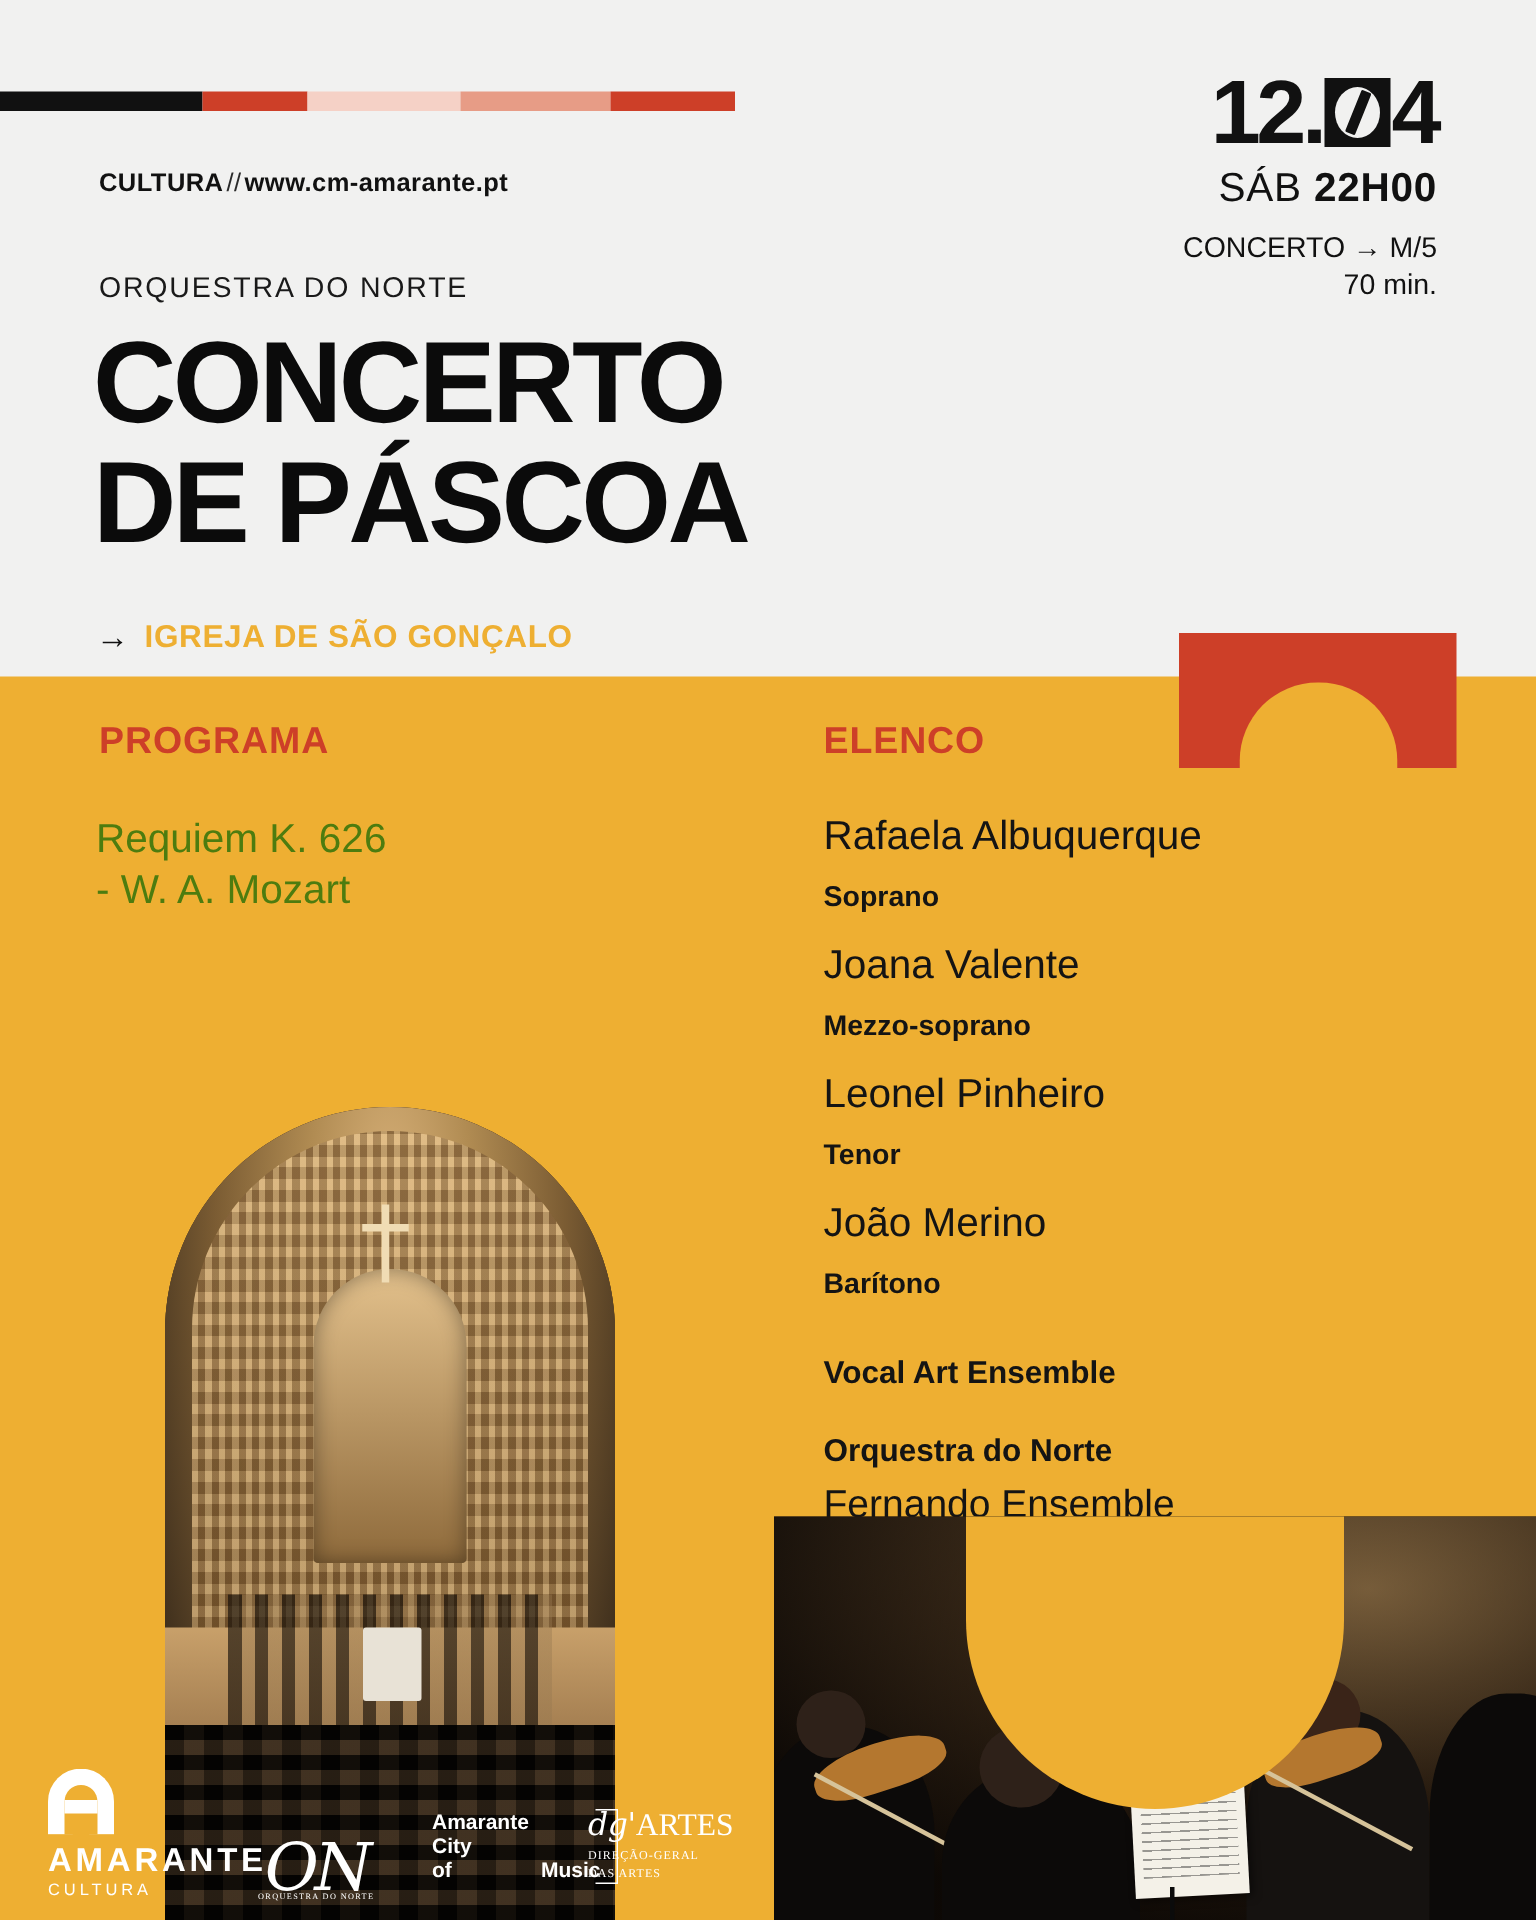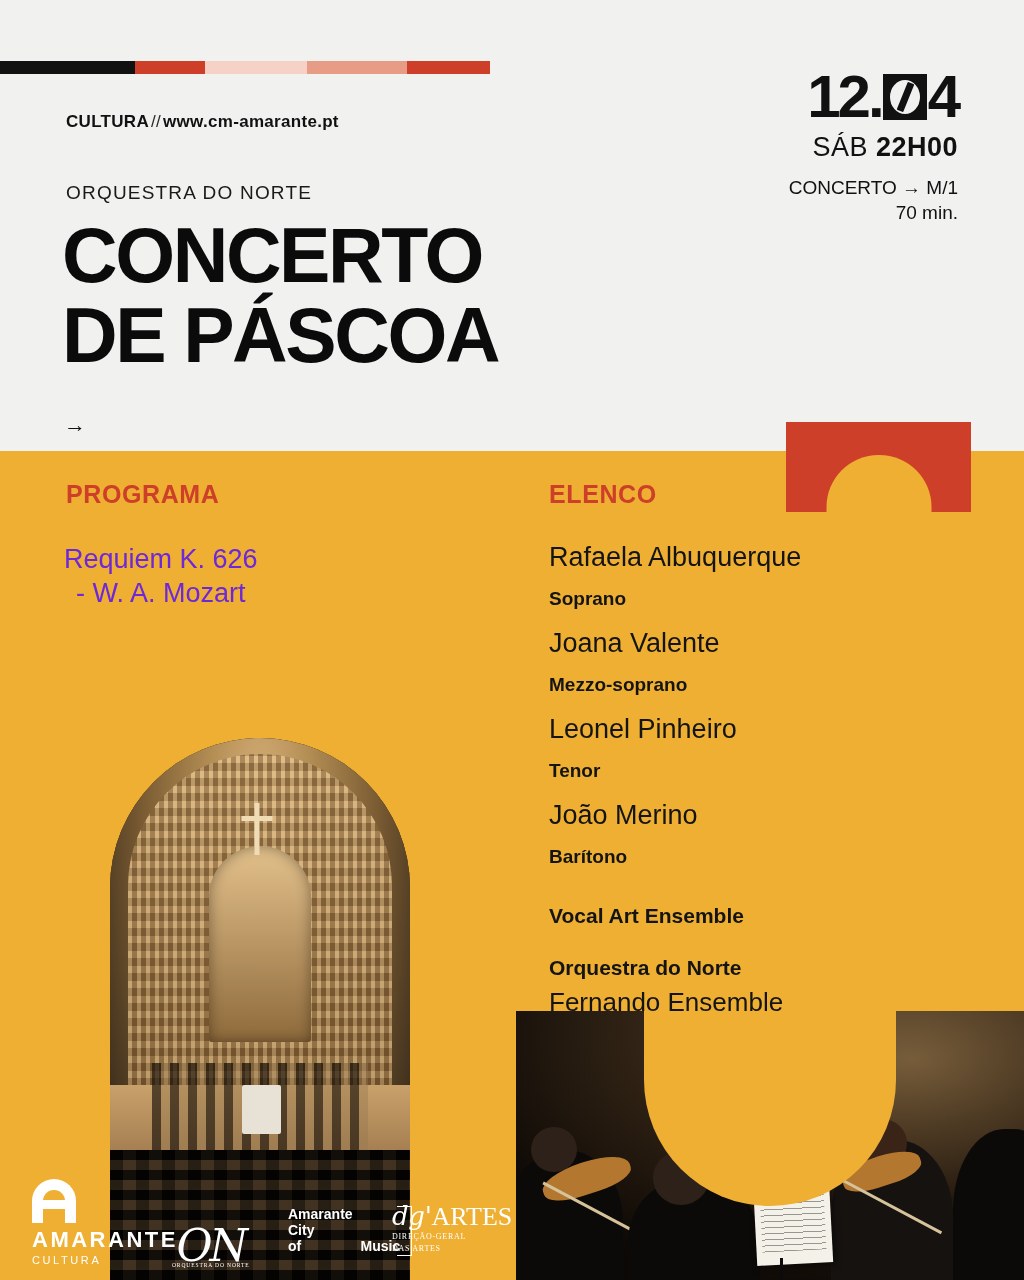--- a/index.html
+++ b/index.html
@@ -29,21 +29,21 @@
   
   .cultura-line{
     position:absolute;left:66px;top:112px;
     font-size:17px;font-weight:bold;letter-spacing:.3px;
     color:#111;white-space:nowrap;
   }
   .cultura-line .slash{font-weight:400;color:#2b2b2b;padding:0 2px;}
 
   
   .datebox{
-    position:absolute;right:66px;top:66px;
+    position:absolute;right:66px;top:44px;
     text-align:right;color:#111;
   }
   .bigdate{
     font-size:60px;font-weight:bold;letter-spacing:-1px;
     line-height:62px;font-family:"DejaVu Sans Mono", monospace;
     display:flex;justify-content:flex-end;align-items:center;
   }
   .bigdate .d-num{font-family:"Liberation Sans", sans-serif;font-weight:bold;letter-spacing:-3px;}
   .zeroglyph{
     display:inline-block;position:relative;
@@ -108,21 +108,21 @@
   
   .sect-title{
     position:absolute;font-size:25px;font-weight:bold;
     letter-spacing:.6px;color:#CD3F28;
   }
   #programa-title{left:66px;top:480px;}
   #elenco-title{left:549px;top:480px;}
 
   .programa-body{
     position:absolute;left:64px;top:542px;
-    font-size:27px;line-height:34px;color:#6d28d9;font-weight:400;text-align:center;
+    font-size:27px;line-height:34px;color:#4d7c0f;font-weight:400;
   }
 
   
   .elenco{
     position:absolute;left:549px;top:542px;width:420px;color:#141414;
   }
   .cast-item{margin-bottom:17px;}
   .cast-name{font-size:27px;line-height:31px;font-weight:400;}
   .cast-role{font-size:19px;line-height:24px;font-weight:bold;margin-top:14px;}
   .ens-block{margin-top:32px;}
@@ -292,21 +292,21 @@
   .logo-city .w{white-space:nowrap;}
   .logo-city .rules{
     position:absolute;right:-12px;top:0;width:14px;height:100%;
     border-right:1.5px solid #fff;border-top:1.5px solid #fff;border-bottom:1.5px solid #fff;
   }
 
   .logo-dg{
     position:absolute;left:392px;bottom:26px;color:#fff;
   }
   .logo-dg .dgtop{
-    font-family:"DejaVu Serif", serif;font-size:26px;line-height:27px;
+    font-family:"DejaVu Serif", serif;font-size:21px;line-height:27px;
     letter-spacing:-.3px;white-space:nowrap;
   }
   .logo-dg .dgtop .ital{font-style:italic;}
   .logo-dg .dgtop .caps{font-family:"Liberation Serif", serif;font-style:normal;letter-spacing:0px;}
   .logo-dg .dgsub{
     font-family:"Liberation Serif", serif;font-size:8px;line-height:10px;
     letter-spacing:.7px;margin-top:2px;white-space:nowrap;
   }
 </style>
 </head>
@@ -334,33 +334,34 @@
         <span class="d-num">4</span>
     </div>
     <div class="weekday">
       <span>SÁB</span>
       <span class="hour">22H00</span>
     </div>
     <div class="subinfo">
       <div>
         <span>CONCERTO</span>
         <span>→</span>
-        <span>M/1</span>
+        <span>M/5</span>
       </div>
       <div>70 min.</div>
     </div>
   </div>
 
   <div class="overline">ORQUESTRA DO NORTE</div>
   <div class="headline">
     <span class="l2">CONCERTO</span>
     <span class="l2">DE PÁSCOA</span>
   </div>
   <div class="venue">
     <span class="arrow">→</span>
+    <span>IGREJA DE SÃO GONÇALO</span>
   </div>
 
   <div class="yellow"></div>
 
   <div class="redarch">
     <div class="cut"></div>
   </div>
 
   <div class="sect-title" id="programa-title">PROGRAMA</div>
   <div class="programa-body">

